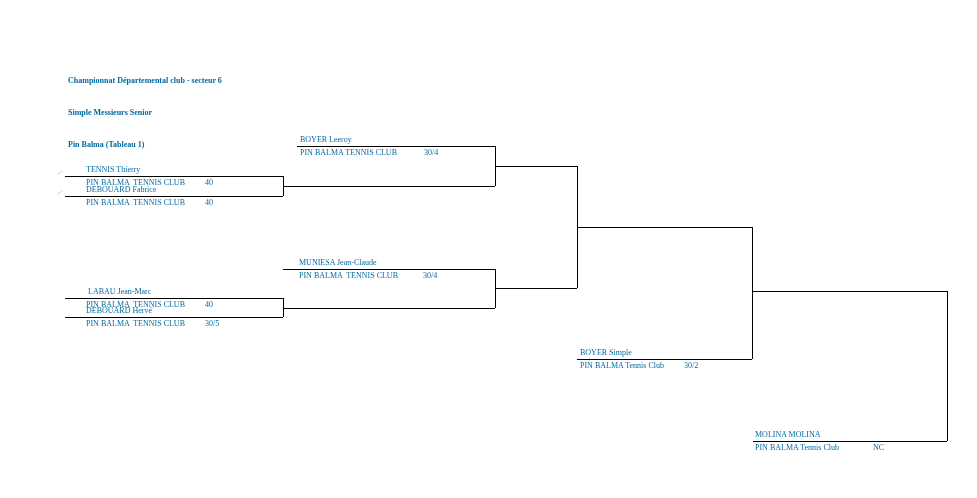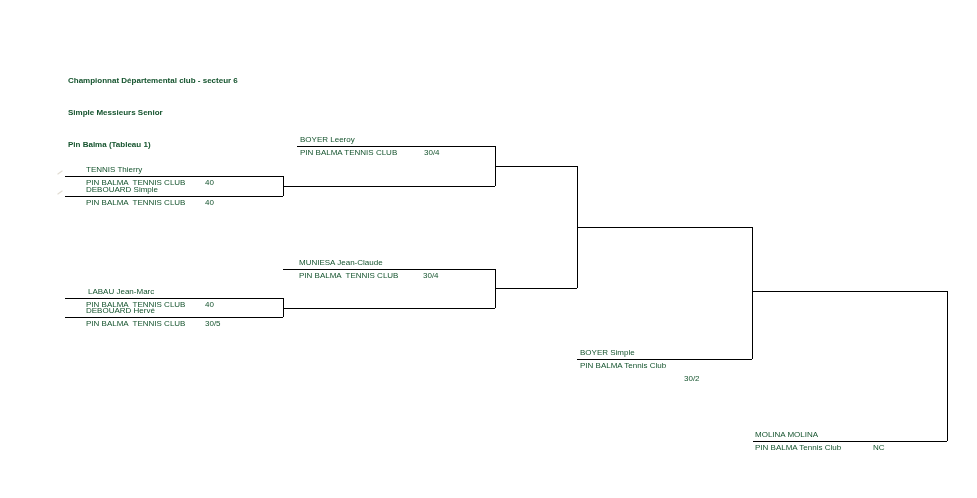--- a/index.html
+++ b/index.html
@@ -2,22 +2,22 @@
 <html><head>
 <meta charset="utf-8">
 <style>
   html, body { margin: 0; padding: 0; background: #ffffff; }
   .page {
     position: relative;
     width: 977px;
     height: 498px;
     background: #ffffff;
     overflow: hidden;
-    font-family: Liberation Sans, sans-serif;
-    color: #14532d;
+    font-family: Liberation Serif, serif;
+    color: #0369a1;
   }
   .hdr {
     position: absolute;
     left: 68px;
     top: 55px;
     font-size: 8px;
     font-weight: bold;
     line-height: 10.6px;
     white-space: pre;
   }
@@ -70,21 +70,21 @@
   <div class="faint" style="left:57px; top:172px;"></div>
   <div class="faint" style="left:57px; top:192px;"></div>
 
   <div class="entry" style="left:65px; top:165px; width:218px;">
     <span class="nm" style="left:21px;">TENNIS Thierry</span>
     <div class="ln"></div>
     <span class="cl" style="left:21px;">PIN BALMA  TENNIS CLUB</span>
     <span class="rk" style="left:140px;">40</span>
   </div>
   <div class="entry" style="left:65px; top:185px; width:218px;">
-    <span class="nm" style="left:21px;">DEBOUARD Simple</span>
+    <span class="nm" style="left:21px;">DEBOUARD Fabrice</span>
     <div class="ln"></div>
     <span class="cl" style="left:21px;">PIN BALMA  TENNIS CLUB</span>
     <span class="rk" style="left:140px;">40</span>
   </div>
 
   <div class="entry" style="left:65px; top:287px; width:218px;">
     <span class="nm" style="left:23px;">LABAU Jean-Marc</span>
     <div class="ln"></div>
     <span class="cl" style="left:21px;">PIN BALMA  TENNIS CLUB</span>
     <span class="rk" style="left:140px;">40</span>
@@ -106,21 +106,21 @@
     <span class="nm" style="left:16px;">MUNIESA Jean-Claude</span>
     <div class="ln"></div>
     <span class="cl" style="left:16px;">PIN BALMA  TENNIS CLUB</span>
     <span class="rk" style="left:140px;">30/4</span>
   </div>
 
   <div class="entry" style="left:577px; top:348px; width:174.5px;">
     <span class="nm" style="left:3px;">BOYER Simple</span>
     <div class="ln"></div>
     <span class="cl" style="left:3px;">PIN BALMA Tennis Club</span>
-    <span class="rk" style="left:107px;margin-top:13px;">30/2</span>
+    <span class="rk" style="left:107px;">30/2</span>
   </div>
 
   <div class="entry" style="left:753px; top:430px; width:193.5px;">
     <span class="nm" style="left:2px;">MOLINA MOLINA</span>
     <div class="ln"></div>
     <span class="cl" style="left:2px;">PIN BALMA Tennis Club</span>
     <span class="rk" style="left:120px;text-align:center;">NC</span>
   </div>
 
   <div class="hline" style="left:283px; top:186px; width:212px;"></div>

